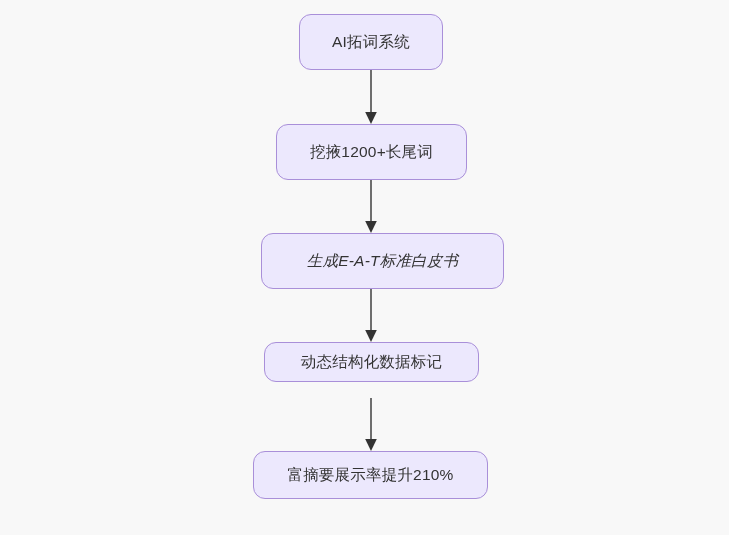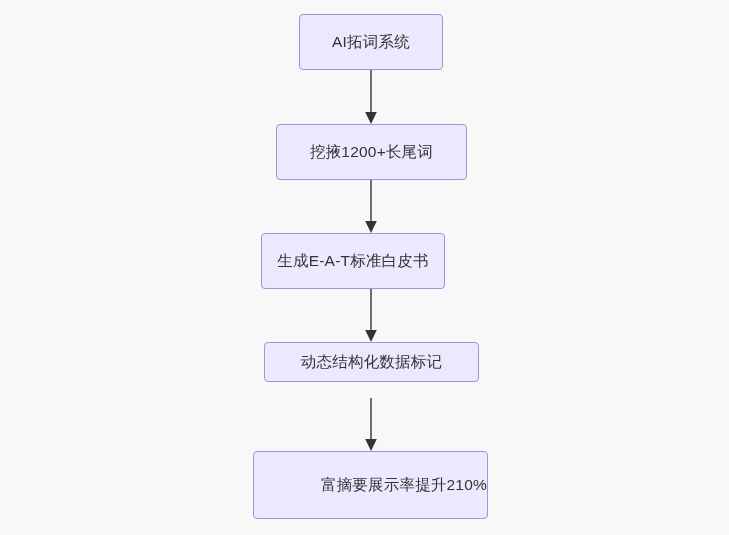--- a/index.html
+++ b/index.html
@@ -24,21 +24,21 @@
     background: #ece8fd;
     border: 1.5px solid #a98fd9;
     color: #333333;
     font-size: 15.5px;
     line-height: 1;
     letter-spacing: 0.2px;
     display: flex;
     align-items: center;
     justify-content: center;
     white-space: nowrap;
-    border-radius: 4px;
+    border-radius: 12px;
   }
   .edge-svg {
     position: absolute;
     left: 0;
     top: 0;
     width: 729px;
     height: 535px;
     pointer-events: none;
     overflow: visible;
   }
@@ -77,25 +77,25 @@
   </svg>
 
   <div class="node" style="left:299px; top:14px; width:144px; height:56px;">
     <span>AI拓词系统</span>
   </div>
 
   <div class="node" style="left:276px; top:124px; width:191px; height:56px;">
     <span>挖掖1200+长尾词</span>
   </div>
 
-  <div class="node" style="left:261px; top:233px; width:184px; height:56px;">
+  <div class="node" style="left:261px; top:233px; width:243px; height:56px;font-style:italic;">
     <span>生成E-A-T标准白皮书</span>
   </div>
 
   <div class="node" style="left:264px; top:342px; width:215px; height:40px;">
     <span>动态结构化数据标记</span>
   </div>
 
-  <div class="node" style="left:253px; top:451px; width:235px; height:68px;justify-content:flex-end;">
+  <div class="node" style="left:253px; top:451px; width:235px; height:48px;">
     <span>富摘要展示率提升210%</span>
   </div>
 
 </div>
 
 </body></html>

